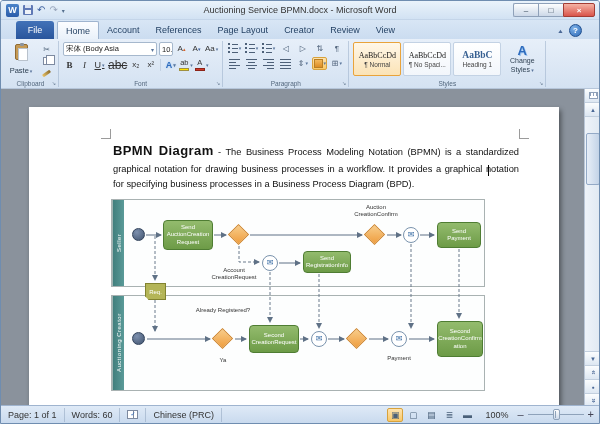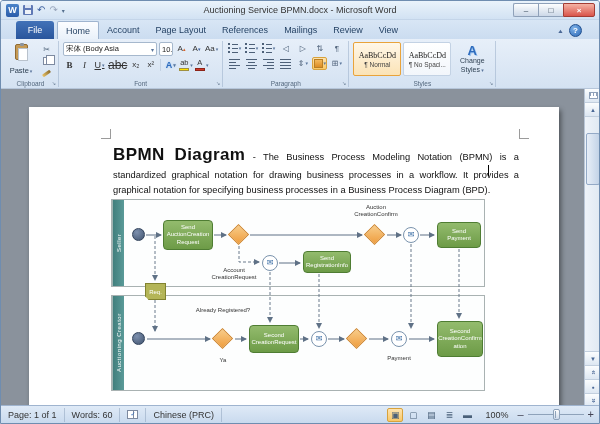--- a/index.html
+++ b/index.html
@@ -102,21 +102,21 @@
 .editbtn{font-size:7.5px;color:#2c3e50}
 .editbtn::after{content:" ▾";font-size:5px;color:#5a769c}
 
 
 .docarea{position:absolute;top:88px;left:0;width:600px;height:318px;background:#8a929c;overflow:hidden}
 .page{position:absolute;left:28px;top:18px;width:530px;height:310px;background:#fff;box-shadow:2px 3px 5px rgba(0,0,0,.45)}
 .crop{position:absolute;width:10px;height:10px}
 .crop.tl{left:72px;top:22px;border-right:1px solid #9b9b9b;border-bottom:1px solid #9b9b9b}
 .crop.tr{left:490px;top:22px;border-left:1px solid #9b9b9b;border-bottom:1px solid #9b9b9b}
 .content{position:absolute;left:84px;top:34px;width:406px;font-size:9.3px;line-height:1.6;color:#111;text-align:justify}
-.h1{font-size:17px;font-weight:bold;letter-spacing:.4px}
+.h1{font-size:13px;font-weight:bold;letter-spacing:.4px}
 .caret{position:absolute;left:459px;top:58px;width:1px;height:11px;background:#000}
 
 
 .bpmn{position:absolute;left:78px;top:92px;width:392px;height:196px;font-size:6px}
 .lane{position:absolute;left:4px;width:374px;border:1px solid #a9b2b2;background:#fdfefe}
 .lane1{top:0;height:88px}
 .lane2{top:96px;height:96px}
 .lane-head{position:absolute;left:0;top:0;bottom:0;width:12px;background:linear-gradient(90deg,#5a9a98,#417f7d);border-right:1px solid #9fb3b2;color:#fff;writing-mode:vertical-rl;transform:rotate(180deg);display:flex;align-items:center;justify-content:center;font-size:6px;letter-spacing:.5px}
 .edges{position:absolute;left:0;top:0;width:392px;height:196px}
 .task{position:absolute;border-radius:4px;background:linear-gradient(#93bb6d,#6d9b47);border:1px solid #4f7d33;color:#fff;line-height:1.2;display:flex;align-items:center;justify-content:center;text-align:center;padding:1px 2px}
@@ -172,23 +172,23 @@
       <span class="wbtn">–</span>
       <span class="wbtn">□</span>
       <span class="wbtn close">×</span>
     </div>
   </div>
 
   <div class="tabrow">
     <div class="filetab">File</div>
     <div class="tab active">Home</div>
     <div class="tab">Account</div>
+    <div class="tab">References</div>
     <div class="tab">Page Layout</div>
-    <div class="tab">References</div>
-    <div class="tab">Mailings</div>
+    <div class="tab">Creator</div>
     <div class="tab">Review</div>
     <div class="tab">View</div>
     <div class="tab-extras">
       <span class="minrib">▲</span>
       <span class="help">?</span>
     </div>
   </div>
 
   <div class="ribbon">
 
@@ -296,20 +296,24 @@
     <div class="group">
       <div class="row">
         <div class="cards">
           <div class="card sel">
             <span class="sample">AaBbCcDd</span>
             <span class="clabel">¶ Normal</span>
           </div>
           <div class="card">
             <span class="sample">AaBbCcDd</span>
             <span class="clabel">¶ No Spaci...</span>
+          </div>
+          <div class="card">
+            <span class="sample h1s">AaBbC</span>
+            <span class="clabel">Heading 1</span>
           </div>
         </div>
         <div class="changestyles">
           <span class="bigA">A</span>
           <span class="cdd">Change Styles</span>
         </div>
       </div>
       <div class="gname">Styles</div>
       <span class="launcher">↘</span>
     </div>

